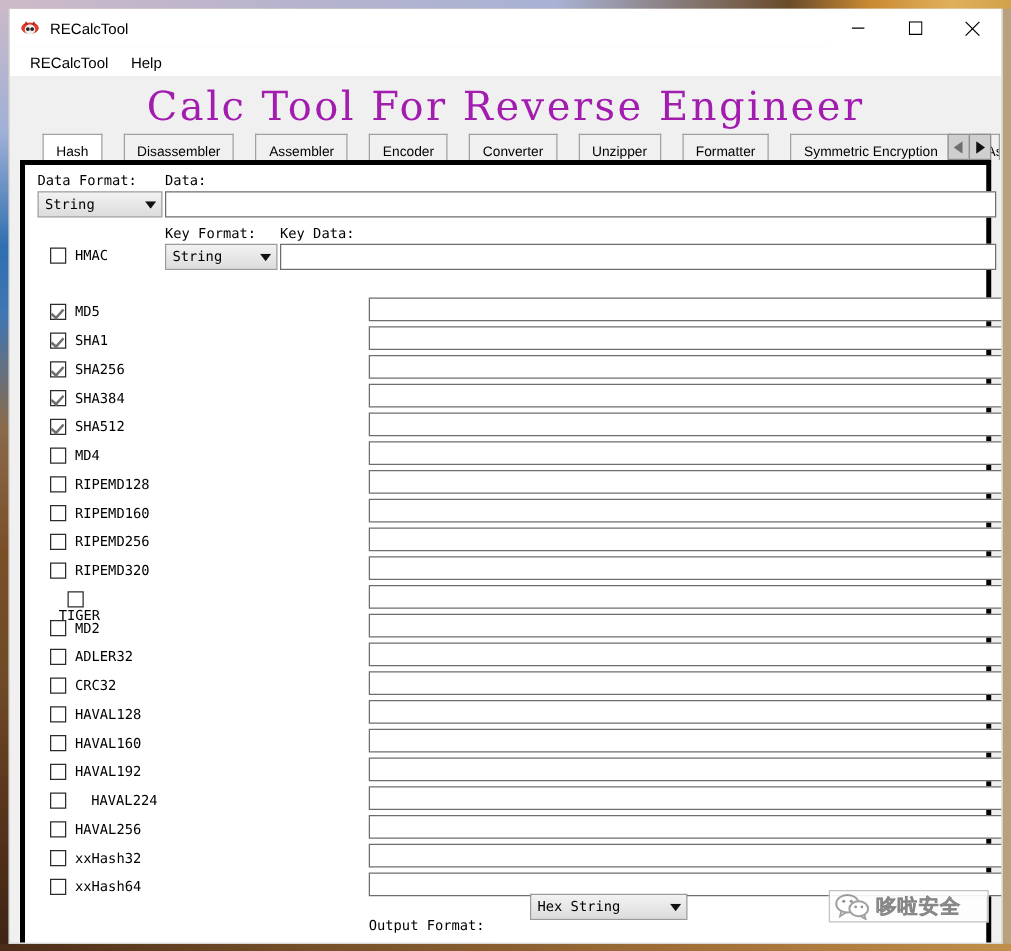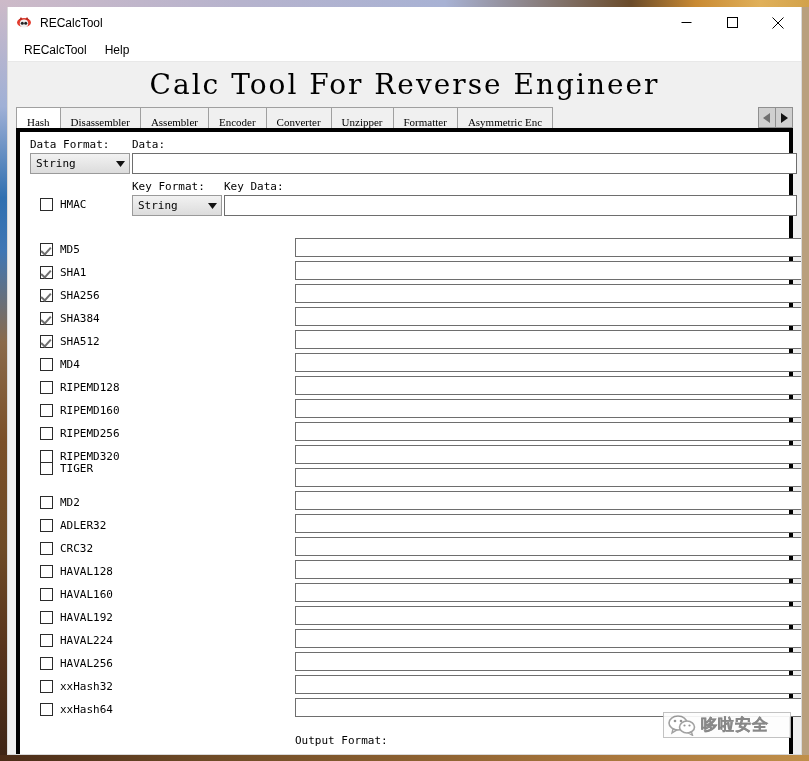--- a/index.html
+++ b/index.html
@@ -71,45 +71,46 @@
   }
 
   
   .heading-wrap {
     height: 45px;
     background: #f0f0f0;
     display: flex; align-items: center; justify-content: center;
   }
   .heading {
     font-family: "DejaVu Serif", serif;
-    font-size: 28px;
+    font-size: 32px;
     letter-spacing: 2px;
-    color: #000000;
+    color: #a21caf;
   }
 
   
   .tabstrip {
     position: relative;
     height: 21px;
     margin: 0 8px;
     display: flex;
     align-items: flex-end;
   }
   .tab {
     height: 21px;
     line-height: 20px;
     padding: 4px 10px;
-    font-family: Liberation Serif, serif;
+    font-family: Liberation Sans, sans-serif;
     font-size: 11px;
     color: #000;
     background: #f0f0f0;
     border: 1px solid #a0a0a0;
     border-bottom: none;
     margin-right: -1px;
     white-space: nowrap;
+    margin-left: 18px;
   }
   .tab.selected {
     background: #ffffff;
     border-color: #a0a0a0;
     position: relative;
     z-index: 3;
   }
   .tab.clipped { overflow: hidden; }
   .tab-scrollers {
     position: absolute; right: 0; top: 0;
@@ -296,20 +297,21 @@
   </div>
 
   <div class="tabstrip">
     <div class="tab selected">Hash</div>
     <div class="tab">Disassembler</div>
     <div class="tab">Assembler</div>
     <div class="tab">Encoder</div>
     <div class="tab">Converter</div>
     <div class="tab">Unzipper</div>
     <div class="tab">Formatter</div>
+    <div class="tab">Symmetric Encryption</div>
     <div class="tab clipped">Asymmetric Enc</div>
 
     <div class="tab-scrollers">
       <div class="scroll-btn disabled">
         <svg width="8" height="10" viewBox="0 0 8 10">
             <polygon points="7,0 7,10 0,5" fill="#6f6f6f"></polygon>
           </svg>
       </div>
       <div class="scroll-btn">
         <svg width="8" height="10" viewBox="0 0 8 10">
@@ -400,21 +402,21 @@
         <div class="cbrow" style="top: 293px;">
           <span class="cbox"></span>
           <span class="cblabel">RIPEMD256</span>
         </div>
         <div class="result" style="top: 290px;"><input type="text" readonly="" value="" style=""></div>
         <div class="cbrow" style="top: 316px;">
           <span class="cbox"></span>
           <span class="cblabel">RIPEMD320</span>
         </div>
         <div class="result" style="top: 313px;"><input type="text" readonly="" value="" style=""></div>
-        <div class="cbrow" style="top: 328px;">
+        <div class="cbrow" style="top: 341px; flex-direction: column;">
           <span class="cbox"></span>
           <span class="cblabel">TIGER</span>
         </div>
         <div class="result" style="top: 336px;"><input type="text" readonly="" value="" style=""></div>
         <div class="cbrow" style="top: 362px;">
           <span class="cbox"></span>
           <span class="cblabel">MD2</span>
         </div>
         <div class="result" style="top: 359px;"><input type="text" readonly="" value="" style=""></div>
         <div class="cbrow" style="top: 385px;">
@@ -435,21 +437,21 @@
         <div class="cbrow" style="top: 454px;">
           <span class="cbox"></span>
           <span class="cblabel">HAVAL160</span>
         </div>
         <div class="result" style="top: 451px;"><input type="text" readonly="" value="" style=""></div>
         <div class="cbrow" style="top: 477px;">
           <span class="cbox"></span>
           <span class="cblabel">HAVAL192</span>
         </div>
         <div class="result" style="top: 474px;"><input type="text" readonly="" value="" style=""></div>
-        <div class="cbrow" style="top: 500px;">
+        <div class="cbrow" style="top: 500px; gap: 13px;">
           <span class="cbox"></span>
           <span class="cblabel">HAVAL224</span>
         </div>
         <div class="result" style="top: 497px;"><input type="text" readonly="" value="" style=""></div>
         <div class="cbrow" style="top: 523px;">
           <span class="cbox"></span>
           <span class="cblabel">HAVAL256</span>
         </div>
         <div class="result" style="top: 520px;"><input type="text" readonly="" value="" style=""></div>
         <div class="cbrow" style="top: 546px;">
@@ -463,20 +465,28 @@
         </div>
         <div class="result" style="top: 566px;"><input type="text" readonly="" value="" style=""></div>
       </div>
 
     <div class="cbrow" style="left:20px; top:586px;margin-top:45px;">
       <span class="cbox"></span>
       <span class="cblabel">Select All</span>
     </div>
 
     <div class="lbl" style="left:275px; top:602px;">Output Format:</div>
+    <div class="combo" style="left:404px; top:583px; width:126px;">
+      <span class="cval">Hex String</span>
+      <span class="arrow">
+        <svg width="9" height="6" viewBox="0 0 9 6">
+            <polygon points="0,0 9,0 4.5,6" fill="#111"></polygon>
+          </svg>
+      </span>
+    </div>
   </div>
 
   <div class="watermark">
     <div class="wm-logo">
       <svg width="30" height="22" viewBox="0 0 30 22">
         <ellipse cx="11" cy="9" rx="9" ry="7" fill="#ffffff" stroke="#9a9a9a" stroke-width="1.6"></ellipse>
         <path d="M6 15 L5 19 L9.5 16.2 Z" fill="#ffffff" stroke="#9a9a9a" stroke-width="1.4"></path>
         <circle cx="8" cy="7" r="1.3" fill="#8d8d8d"></circle>
         <circle cx="14" cy="7" r="1.3" fill="#8d8d8d"></circle>
         <ellipse cx="20" cy="13" rx="7.5" ry="6" fill="#ffffff" stroke="#9a9a9a" stroke-width="1.6"></ellipse>

